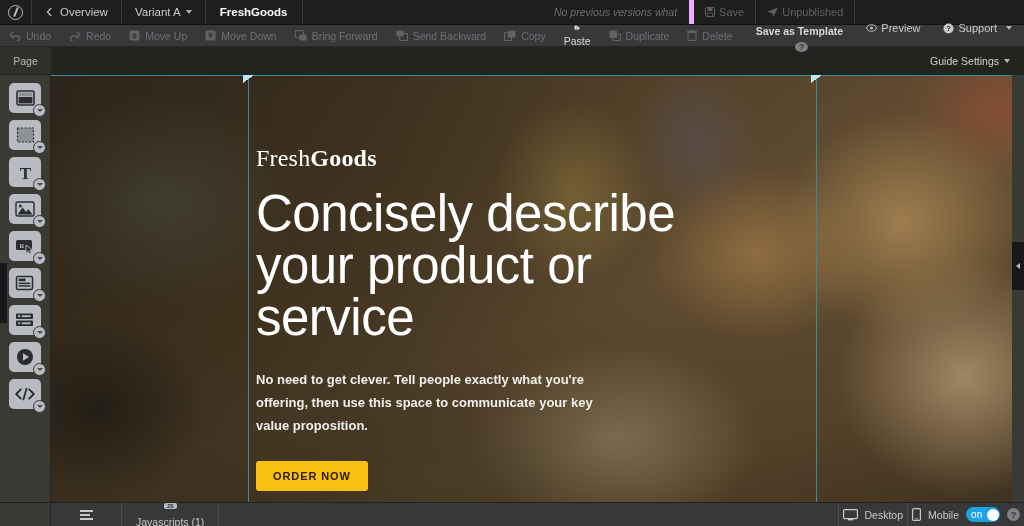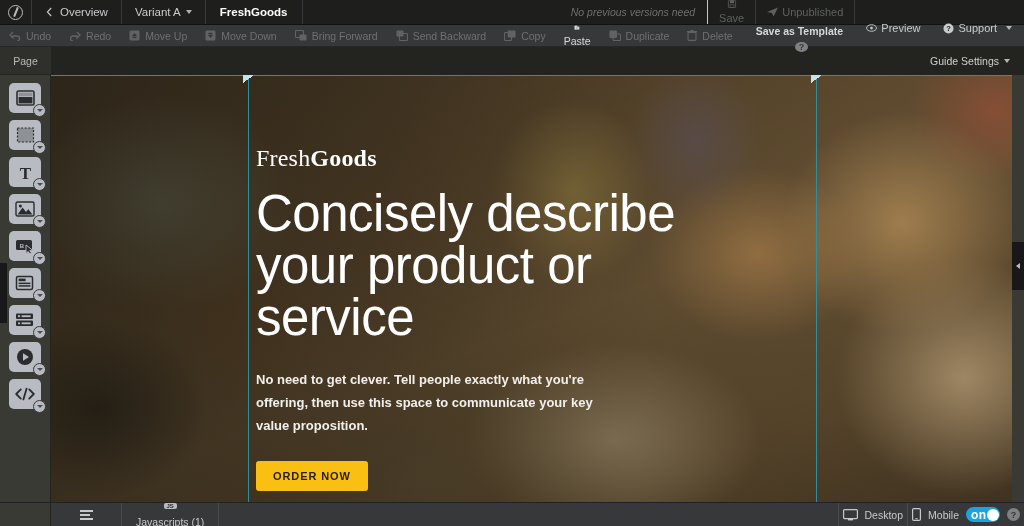--- a/index.html
+++ b/index.html
@@ -44,21 +44,21 @@
   .tb-spacer{flex:1;}
   .tb-note{
     display:flex;align-items:center;padding:0 12px;
     font-style:italic;color:#6d6f6e;font-size:10.5px;white-space:nowrap;
   }
   .tb-btn{
     display:flex;align-items:center;gap:4px;padding:0 11px;
     color:#5e615f;font-size:11px;white-space:nowrap;
     border-right:1px solid #38393a;
   }
-  .tb-btn.first{border-left:1px solid #f0abfc;flex-direction:column;}
+  .tb-btn.first{border-left:5px solid #f0abfc;}
   .tb-btn.active{color:#c9cbcc;margin-top:28px;}
   .chev{
     width:0;height:0;border-left:3.5px solid transparent;border-right:3.5px solid transparent;
     border-top:4px solid currentColor; margin-left:5px; opacity:.85;
   }
   .ico{display:inline-block;vertical-align:middle;}
 
   
   .toolbar{
     position:absolute; top:25px; left:0; width:1024px; height:22px;
@@ -228,21 +228,21 @@
   .bb-right{
     display:flex;align-items:center;gap:7px;
     padding:0 4px; font-size:10.5px; color:#c7c9cb; white-space:nowrap;
     border-left:1px solid #4a4b4d;
   }
   .toggle{
     width:34px;height:15px;border-radius:8px;background:#1ca3e0;
     position:relative;display:flex;align-items:center;
   }
   .toggle span{
-    font-size:12px;font-weight:bold;color:#fff;margin-left:5px;letter-spacing:.3px;
+    font-size:10px;font-weight:normal;color:#fff;margin-left:5px;letter-spacing:.3px;
   }
   .toggle:after{
     content:""; position:absolute; right:1.5px; top:1.5px;
     width:12px;height:12px;border-radius:50%;background:#fff;
   }
   .q{
     width:13px;height:13px;border-radius:50%;background:#7f8184;
     color:#37383a;font-size:9px;font-weight:bold;
     display:flex;align-items:center;justify-content:center;
   }
@@ -277,21 +277,21 @@
 
     <div class="tb-item">
       <span>Variant A</span>
       <i class="chev"></i>
     </div>
 
     <div class="tb-item title">FreshGoods</div>
 
     <div class="tb-spacer"></div>
 
-    <div class="tb-note">No previous versions need</div>
+    <div class="tb-note">No previous versions what</div>
 
     <div class="tb-btn first">
       <svg class="ico" width="10" height="10" viewBox="0 0 10 10">
           <rect x=".5" y=".5" width="9" height="9" rx="1" fill="none" stroke="#5e615f"></rect>
           <rect x="2.5" y=".5" width="5" height="3.5" fill="#5e615f"></rect>
           <rect x="2.5" y="6" width="5" height="3.5" fill="none" stroke="#5e615f" stroke-width=".8"></rect>
         </svg>
       <span>Save</span>
     </div>
 

